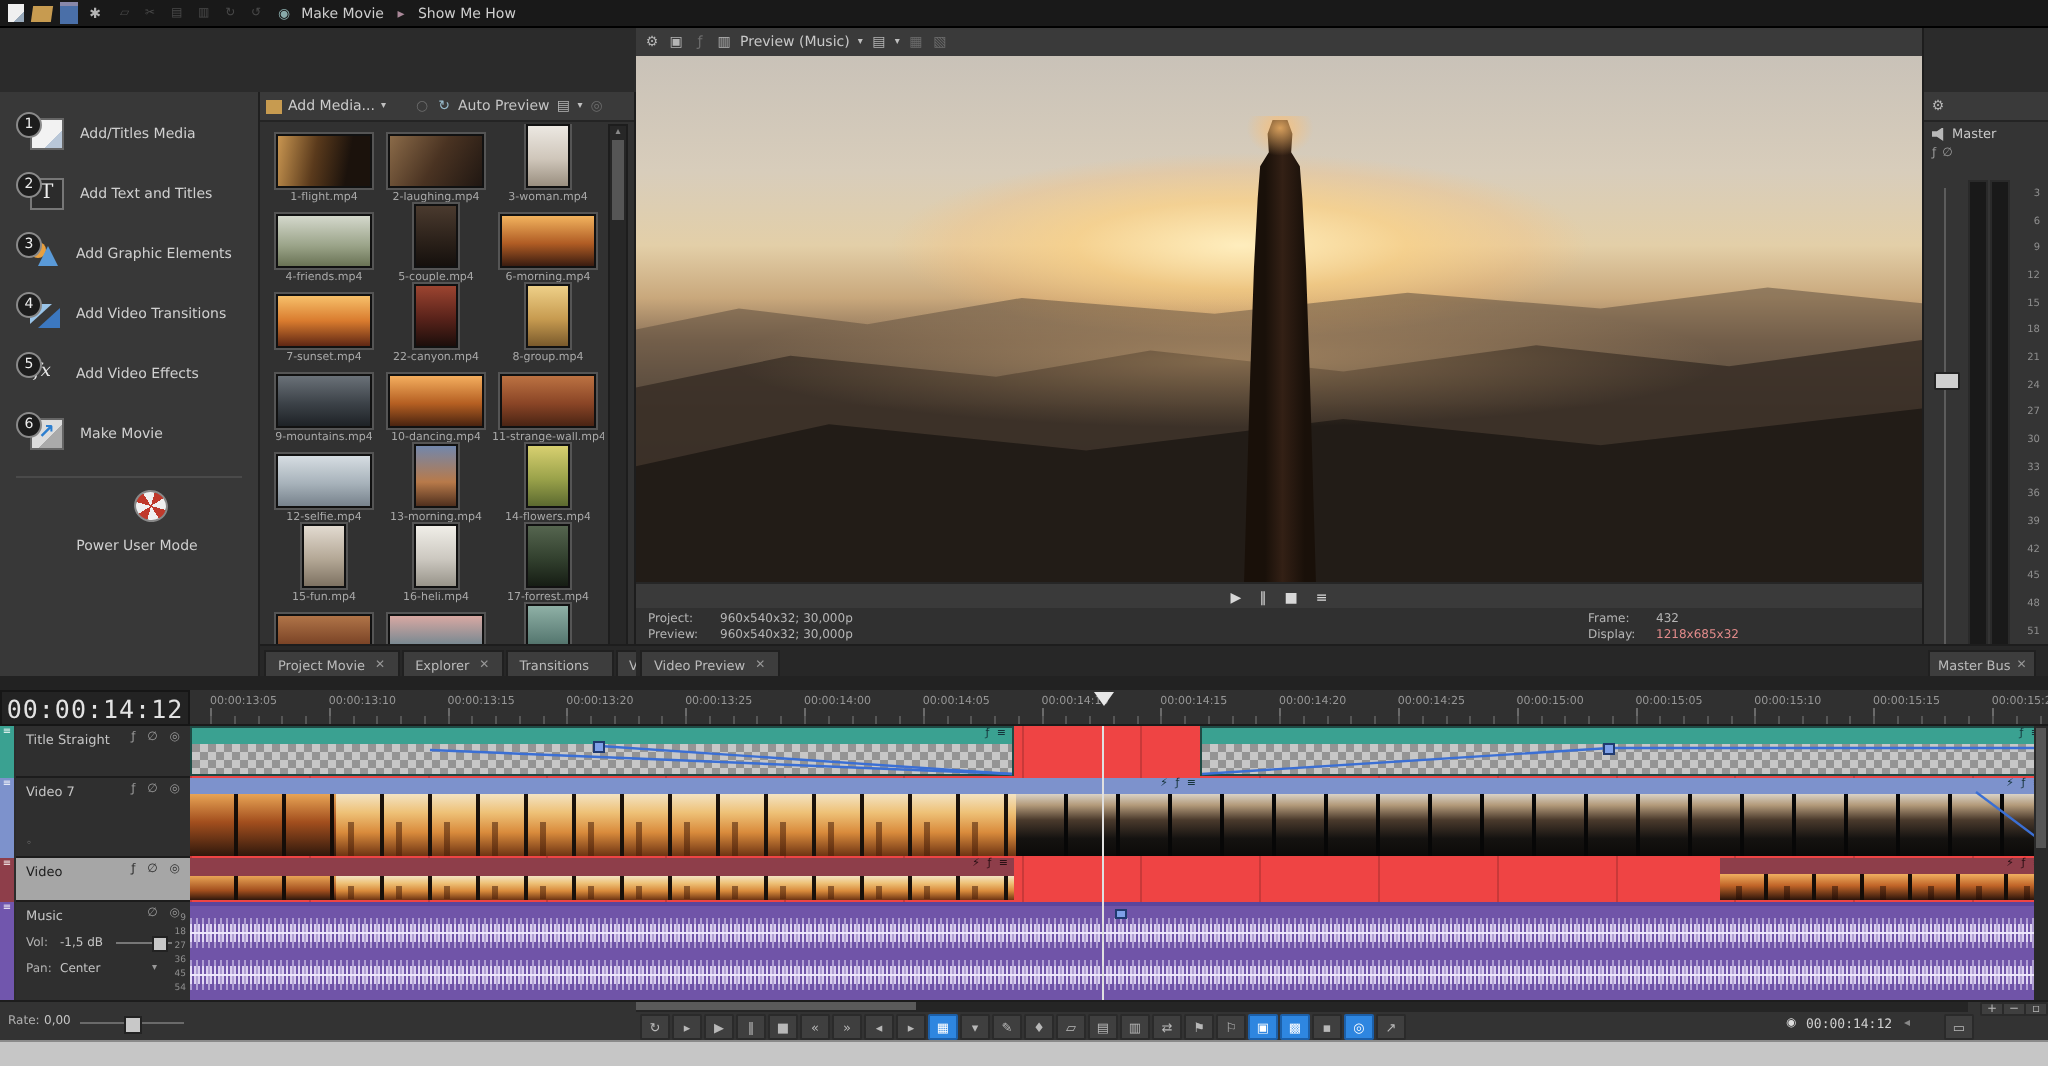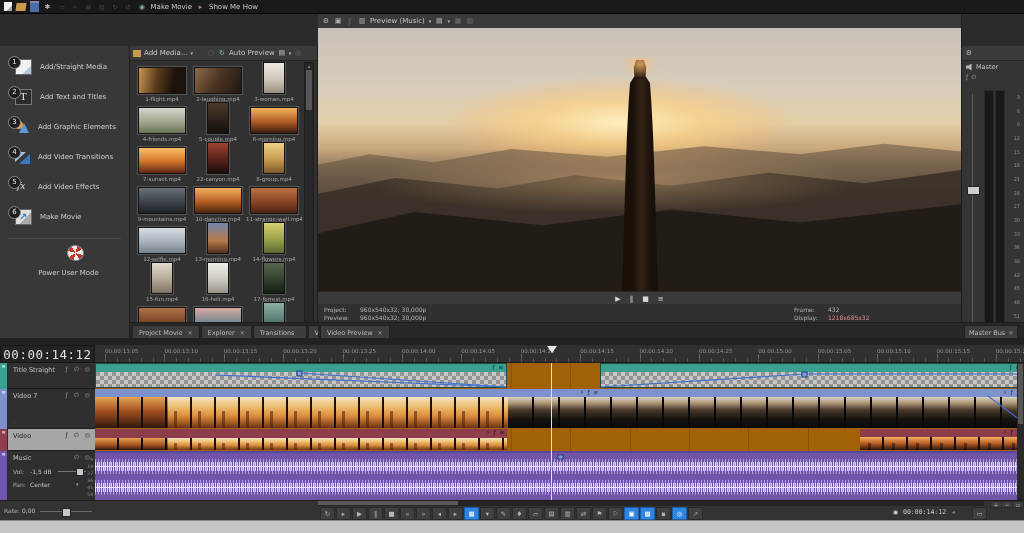--- a/index.html
+++ b/index.html
@@ -87,21 +87,21 @@
     <span class="ico flat" style="width:9px;color:#a89;">▸</span>
     <span class="lbl" style="color:#cfcfcf;">Show Me How</span>
   </div>
 
   <div class="abs panel" style="left:0;top:14px;width:130px;height:308px;background:#383838;border-right:1px solid #202020;box-sizing:border-box;">
     <div style="padding-top:6px;">
 
         <div class="side-item">
           <span class="badge">1</span>
           <span class="sico media"></span>
-          <span class="lbl" style="color:#d0d0d0;font-size:7px;">Add/Straight Media</span>
+          <span class="lbl" style="color:#d0d0d0;font-size:7px;">Add/Titles Media</span>
         </div>
 
         <div class="side-item">
           <span class="badge">2</span>
           <span class="sico text"></span>
           <span class="lbl" style="color:#d0d0d0;font-size:7px;">Add Text and Titles</span>
         </div>
 
         <div class="side-item">
           <span class="badge">3</span>
@@ -407,21 +407,21 @@
         <div class="rlabel">00:00:14:25</div>
         <div class="rlabel">00:00:15:00</div>
         <div class="rlabel">00:00:15:05</div>
         <div class="rlabel">00:00:15:10</div>
         <div class="rlabel">00:00:15:15</div>
         <div class="rlabel">00:00:15:20</div>
     </div>
   </div>
   <div class="abs" style="left:547px;top:346px;width:0;height:0;border-left:5px solid transparent;border-right:5px solid transparent;border-top:7px solid #e8e8e8;"></div>
 
-  <div class="abs" style="left:0;top:363px;width:1024px;height:137px;background:#a16207;">
+  <div class="abs" style="left:0;top:363px;width:1024px;height:137px;background:#ef4444;">
 
     <div class="abs" style="left:0;top:0;width:8px;height:137px;background:#2c2c2c;">
       <div class="abs" style="left:0;top:0;width:7px;height:26px;background:#3aa191;color:#fff;font-size:5px;text-align:center;">≡</div>
       <div class="abs" style="left:0;top:26px;width:7px;height:40px;background:#7d92cc;color:#fff;font-size:5px;text-align:center;">≡</div>
       <div class="abs" style="left:0;top:66px;width:7px;height:22px;background:#8e3e4a;color:#fff;font-size:5px;text-align:center;">≡</div>
       <div class="abs" style="left:0;top:88px;width:7px;height:49px;background:#7156ad;color:#fff;font-size:5px;text-align:center;">≡</div>
     </div>
 
     <div class="thead" style="top:0;height:25px;">
       <span class="tname">Title Straight</span>

